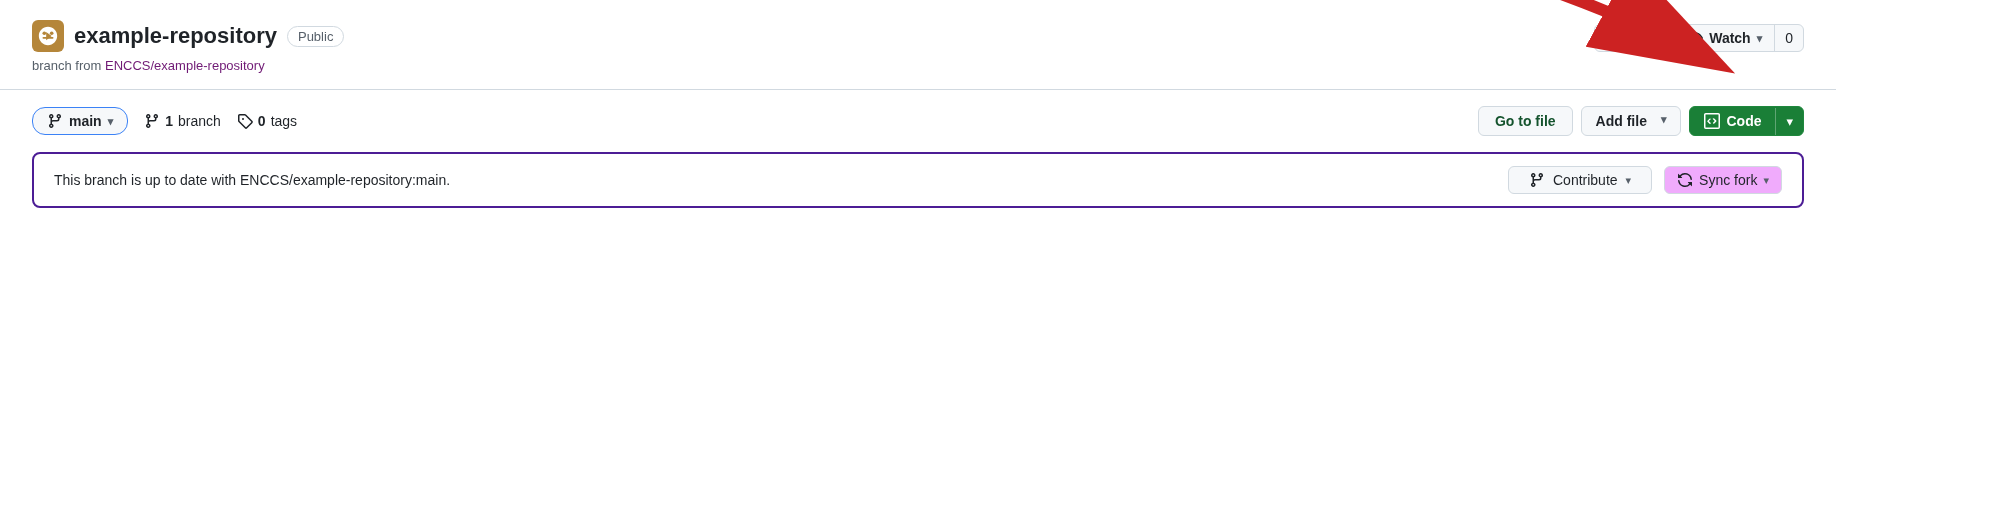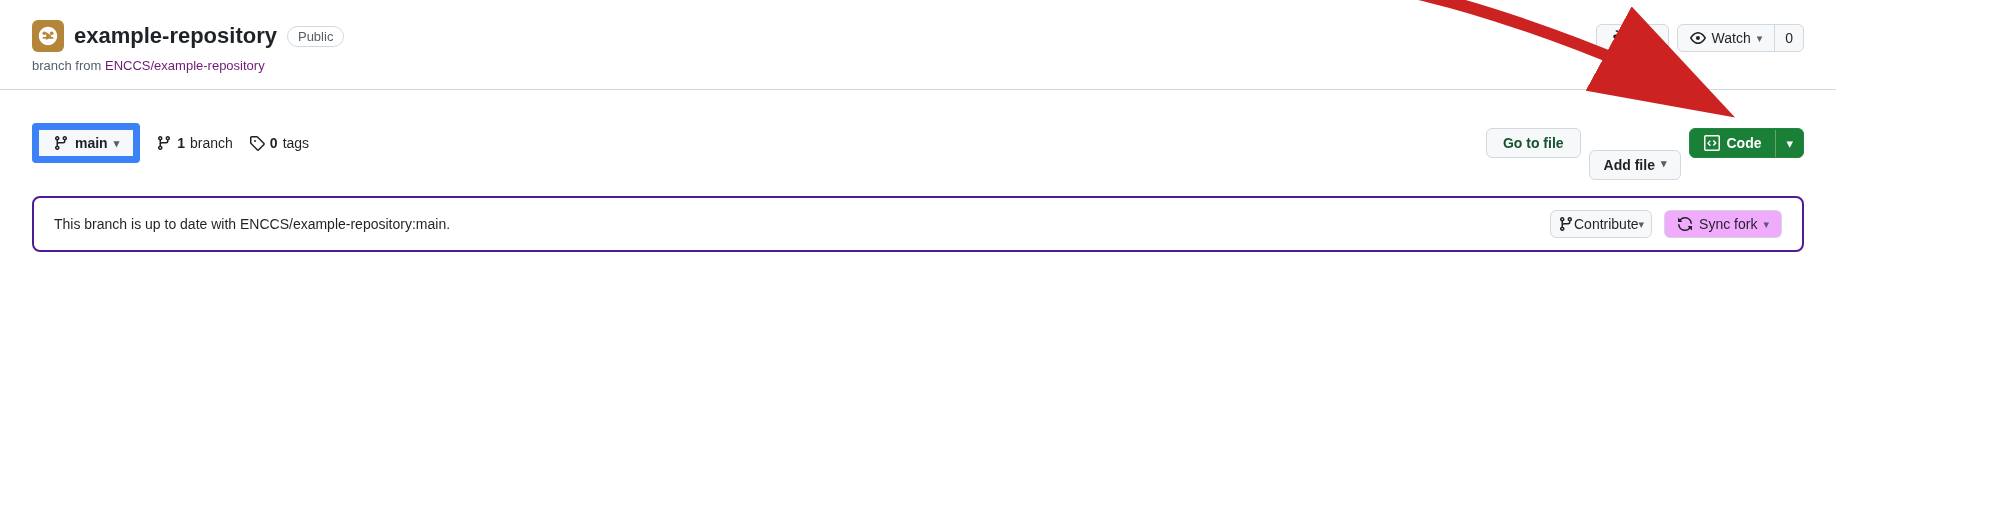--- a/index.html
+++ b/index.html
@@ -105,20 +105,21 @@
       cursor: pointer;
       overflow: hidden;
     }
     .btn-watch-label {
       display: inline-flex;
       align-items: center;
       gap: 6px;
       padding: 5px 12px;
       color: #1f2328;
       border-right: 1px solid #d1d9e0;
+      font-weight: bold;
     }
     .btn-watch-count {
       padding: 5px 10px;
       color: #1f2328;
     }
     
     .repo-toolbar {
       display: flex;
       align-items: center;
       justify-content: space-between;
@@ -127,22 +128,22 @@
     .toolbar-left {
       display: flex;
       align-items: center;
       gap: 16px;
     }
     .branch-selector {
       display: inline-flex;
       align-items: center;
       gap: 6px;
       padding: 5px 14px;
-      border: 7px solid #3b82f6;
-      border-radius: 4px;
+      border: 1px solid #3b82f6;
+      border-radius: 13px;
       background: #f6f8fa;
       font-size: 14px;
       font-weight: 600;
       cursor: pointer;
       color: #1f2328;
     }
     .branch-info {
       display: inline-flex;
       align-items: center;
       gap: 5px;
@@ -169,30 +170,29 @@
       border-radius: 6px;
       background: #f6f8fa;
       color: #14532d;
       font-size: 14px;
       font-weight: 600;
       cursor: pointer;
     }
     .btn-add-file {
       display: inline-flex;
       align-items: flex-start;
-      gap: 6px;
+      gap: 14px;
       padding: 6px 14px;
       border: 1px solid #d1d9e0;
       border-radius: 6px;
       background: #f6f8fa;
       color: #1f2328;
       font-size: 14px;
       font-weight: 600;
       cursor: pointer;
-      margin-top: 44px;
     }
     .btn-code-main {
       display: inline-flex;
       align-items: center;
       gap: 6px;
       padding: 6px 14px;
       background: transparent;
       color: #fff;
       font-size: 14px;
       font-weight: 600;
@@ -234,22 +234,22 @@
       color: #1f2328;
     }
     .info-banner-actions {
       display: flex;
       align-items: center;
       gap: 12px;
     }
     .contribute-btn {
       display: inline-flex;
       align-items: center;
-      gap: 0;
-      padding: 5px 7px;
+      gap: 8px;
+      padding: 5px 20px;
       border: 1px solid #d1d9e0;
       border-radius: 6px;
       background: #f6f8fa;
       color: #1f2328;
       font-size: 14px;
       font-weight: 500;
       cursor: pointer;
     }
     .sync-fork-btn {
       display: inline-flex;

